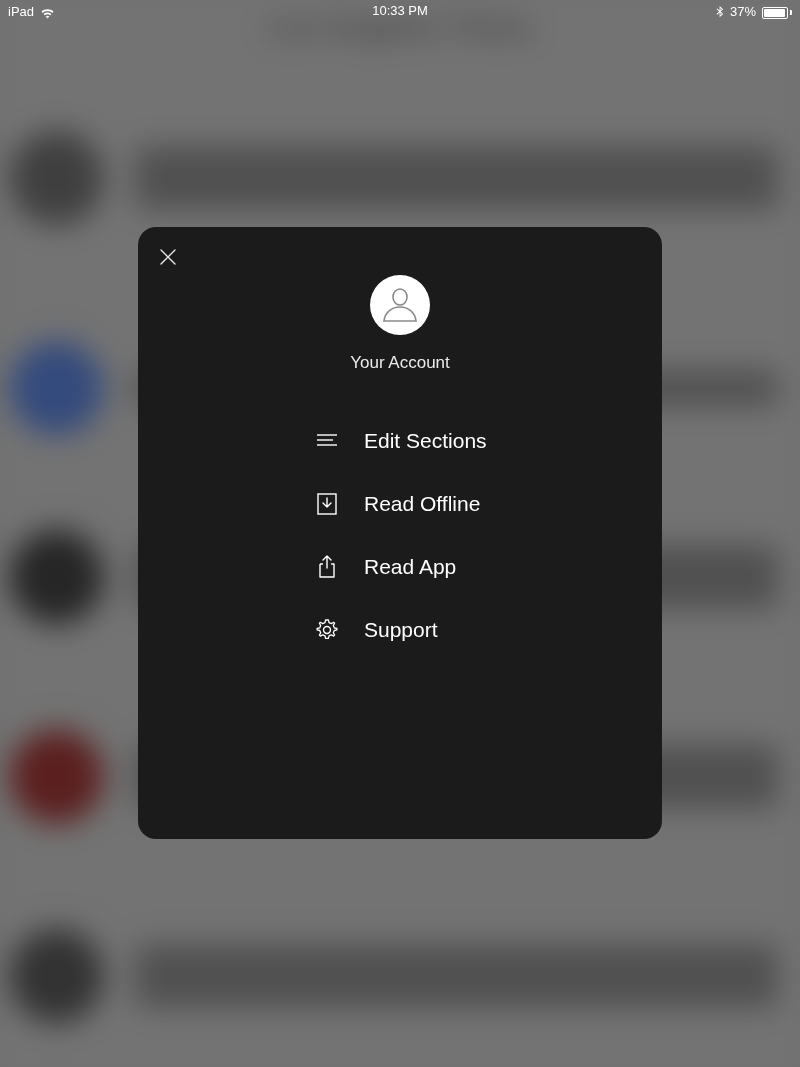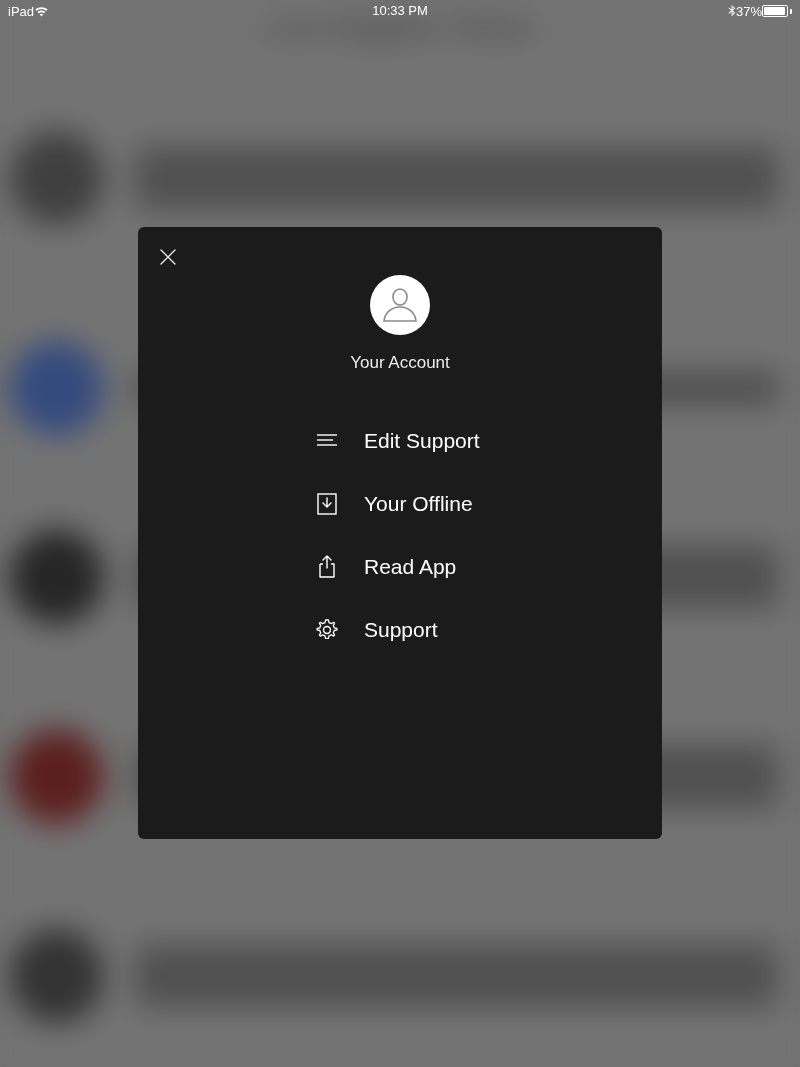--- a/index.html
+++ b/index.html
@@ -49,21 +49,21 @@
   .status-bar {
     position: absolute; top: 0; left: 0; right: 0;
     height: 22px;
     display: flex; align-items: center; justify-content: space-between;
     padding: 0 8px;
     color: #ffffff;
     font-size: 13px;
     font-weight: 500;
     z-index: 50;
   }
-  .status-left, .status-right { display: flex; align-items: center; }
+  .status-left, .status-right { display: flex; align-items: flex-end; gap: 6px; }
   .status-center { position: absolute; left: 0; right: 0; text-align: center; top: 3px; pointer-events:none;}
   .wifi-icon, .bt-icon { display: inline-flex; align-items: center; }
   .battery {
     display: inline-flex; align-items: center; gap: 2px;
   }
   .battery-body {
     width: 26px; height: 12px; border: 1px solid #fff; border-radius: 2px;
     position: relative;
   }
   .battery-fill {
@@ -73,21 +73,21 @@
   .battery-tip {
     width: 2px; height: 5px; background: #fff; border-radius: 0 1px 1px 0;
   }
 
   
   .modal {
     position: absolute;
     left: 138px; top: 227px;
     width: 524px; height: 612px;
     background: #1b1b1b;
-    border-radius: 6px;
+    border-radius: 18px;
     z-index: 100;
     color: #f5f5f5;
   }
   .modal .close {
     position: absolute;
     top: 18px; left: 18px;
     width: 24px; height: 24px;
     display: flex; align-items: center; justify-content: center;
     cursor: pointer;
     color: #eaeaea;
@@ -209,31 +209,31 @@
   <div class="menu">
 
     <div class="menu-item">
       <span class="icon">
         <svg width="20" height="16" viewBox="0 0 20 16">
           <line x1="0" y1="2" x2="20" y2="2" stroke="#fff" stroke-width="1.4"></line>
           <line x1="0" y1="7" x2="16" y2="7" stroke="#fff" stroke-width="1.4"></line>
           <line x1="0" y1="12" x2="20" y2="12" stroke="#fff" stroke-width="1.4"></line>
         </svg>
       </span>
-      <span class="label">Edit Support</span>
+      <span class="label">Edit Sections</span>
     </div>
 
     <div class="menu-item">
       <span class="icon">
         <svg width="20" height="22" viewBox="0 0 20 22">
           <rect x="1" y="1" width="18" height="20" fill="none" stroke="#fff" stroke-width="1.4"></rect>
           <path d="M10 5 L10 14 M6 10 L10 14 L14 10" fill="none" stroke="#fff" stroke-width="1.4" stroke-linecap="round" stroke-linejoin="round"></path>
         </svg>
       </span>
-      <span class="label">Your Offline</span>
+      <span class="label">Read Offline</span>
     </div>
 
     <div class="menu-item">
       <span class="icon">
         <svg width="20" height="24" viewBox="0 0 20 24">
           <path d="M10 1 L10 13 M6 5 L10 1 L14 5" fill="none" stroke="#fff" stroke-width="1.4" stroke-linecap="round" stroke-linejoin="round"></path>
           <path d="M3 9 L3 22 L17 22 L17 9 L14 9 M6 9 L3 9" fill="none" stroke="#fff" stroke-width="1.4" stroke-linejoin="round"></path>
         </svg>
       </span>
       <span class="label">Read App</span>

